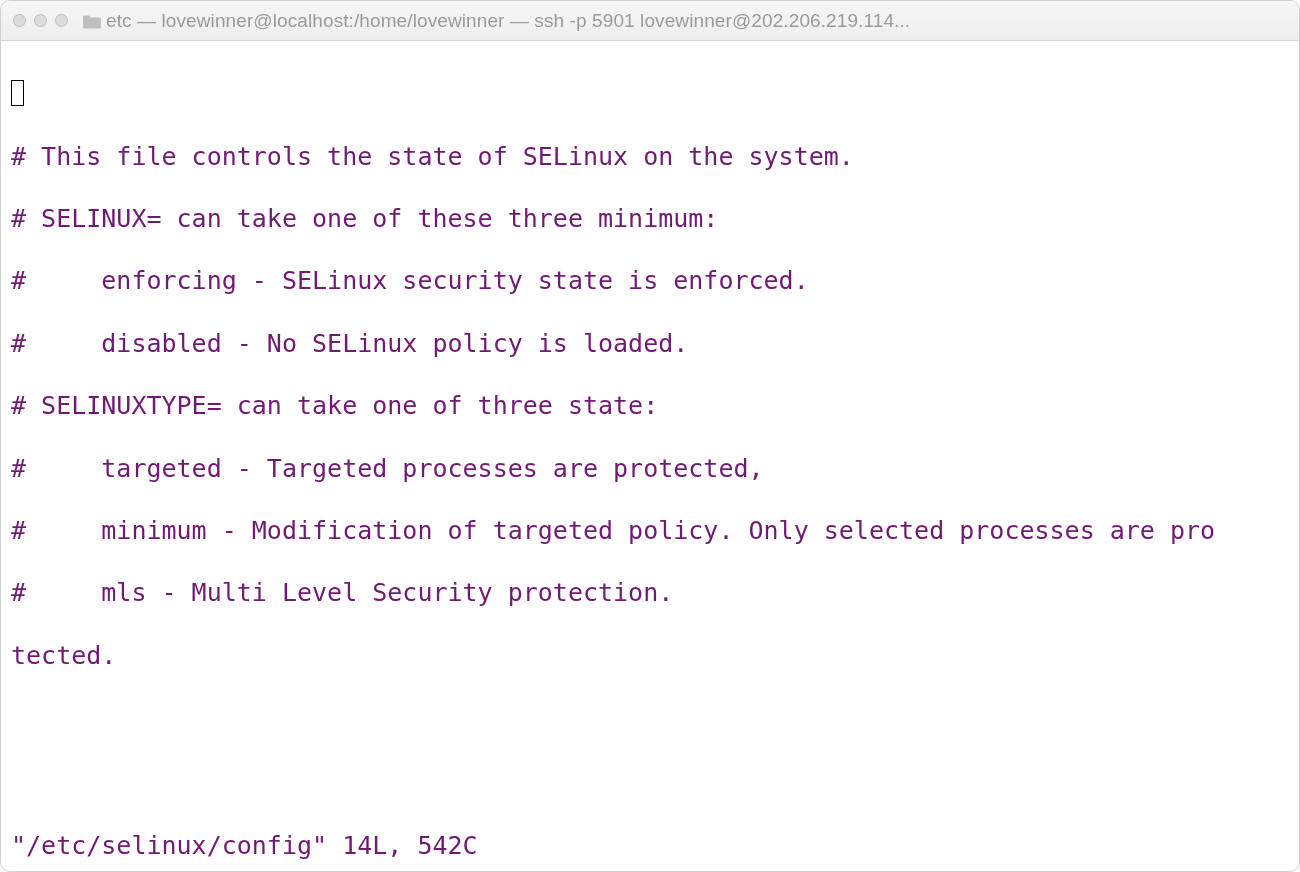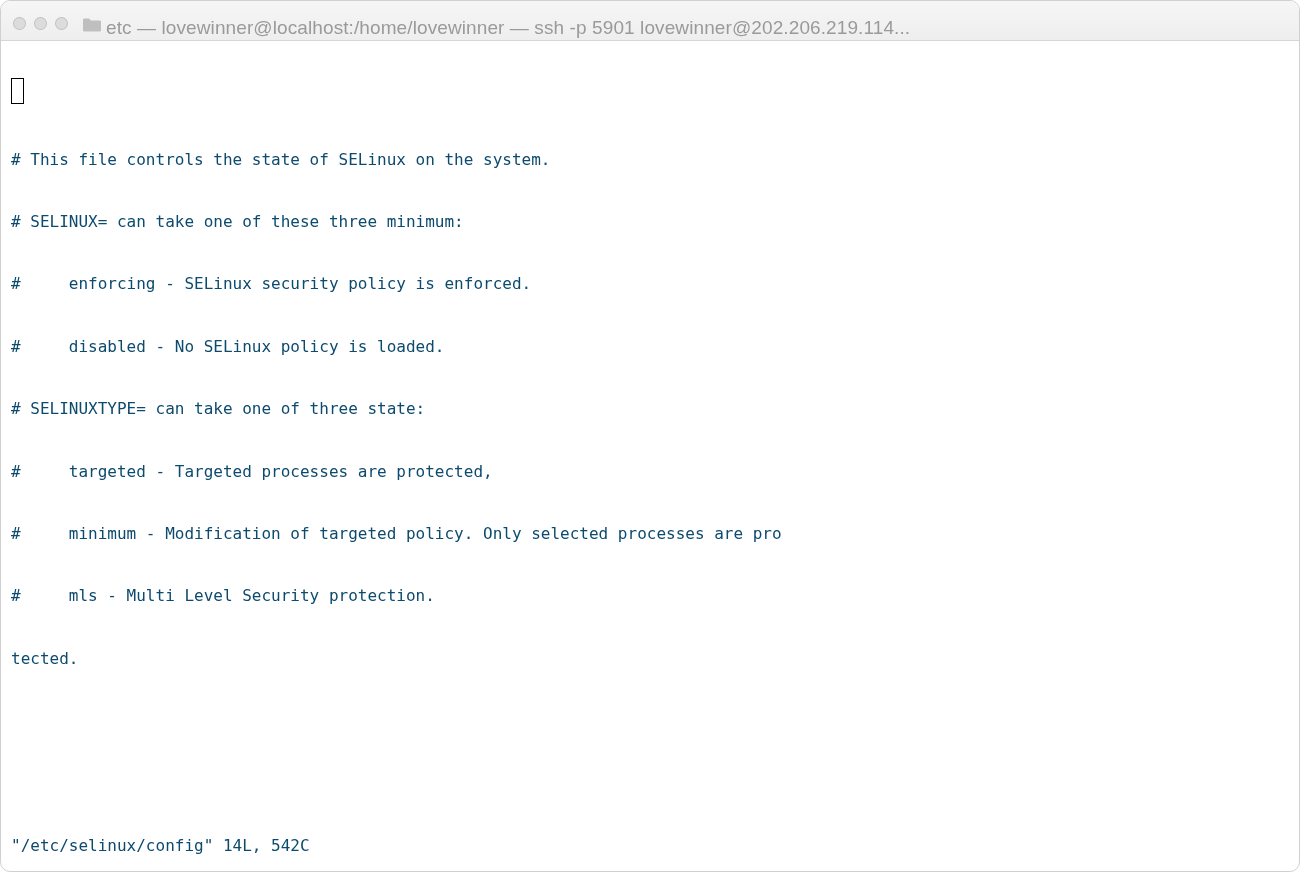--- a/index.html
+++ b/index.html
@@ -14,21 +14,21 @@
       font-family: "SF Mono", "Menlo", "Monaco", "Consolas", monospace;
       overflow: hidden;
       border-radius: 10px;
       border: 1px solid #d0d0d0;
     }
     .titlebar {
       height: 40px;
       background: linear-gradient(to bottom, #f6f6f6, #eeeeee);
       border-bottom: 1px solid #d6d6d6;
       display: flex;
-      align-items: flex-start;
+      align-items: center;
       padding: 16px 12px;
       border-top-left-radius: 10px;
       border-top-right-radius: 10px;
     }
     .traffic-lights {
       display: flex;
       gap: 8px;
       align-items: center;
     }
     .traffic-light {
@@ -54,23 +54,23 @@
       font-size: 19px;
       color: #9a9a9a;
       white-space: nowrap;
       overflow: hidden;
       text-overflow: ellipsis;
       flex: 1;
       letter-spacing: 0.1px;
     }
     .terminal-body {
       padding: 6px 10px 12px 10px;
-      font-size: 16px;
+      font-size: 25px;
       line-height: 31.2px;
-      color: #0c4a6e;
+      color: #701a75;
       white-space: pre;
       height: calc(100% - 40px);
       position: relative;
       overflow: hidden;
     }
     .cursor-block {
       display: inline-block;
       width: 13px;
       height: 26px;
       border: 1.5px solid #000;
@@ -101,21 +101,21 @@
       <path d="M1 3 C1 2 1.5 1.5 2.5 1.5 L7 1.5 L9 3.5 L17.5 3.5 C18.5 3.5 19 4 19 5 L19 13 C19 14 18.5 14.5 17.5 14.5 L2.5 14.5 C1.5 14.5 1 14 1 13 Z" fill="#bfbfbf"></path>
     </svg>
   </span>
   <div class="window-title">etc — lovewinner@localhost:/home/lovewinner — ssh -p 5901 lovewinner@202.206.219.114...</div>
 </div>
 
 <div class="terminal-body">
 <div class="file-line"><span class="cursor-block"></span></div>
 <div class="file-line"># This file controls the state of SELinux on the system.</div>
 <div class="file-line"># SELINUX= can take one of these three minimum:</div>
-<div class="file-line">#     enforcing - SELinux security policy is enforced.</div>
+<div class="file-line">#     enforcing - SELinux security state is enforced.</div>
 <div class="file-line">#     disabled - No SELinux policy is loaded.</div>
 <div class="file-line"># SELINUXTYPE= can take one of three state:</div>
 <div class="file-line">#     targeted - Targeted processes are protected,</div>
 <div class="file-line">#     minimum - Modification of targeted policy. Only selected processes are pro</div>
 <div class="file-line">#     mls - Multi Level Security protection.</div>
 <div class="file-line">tected.</div>
 <div class="file-line"></div>
 
 
 

